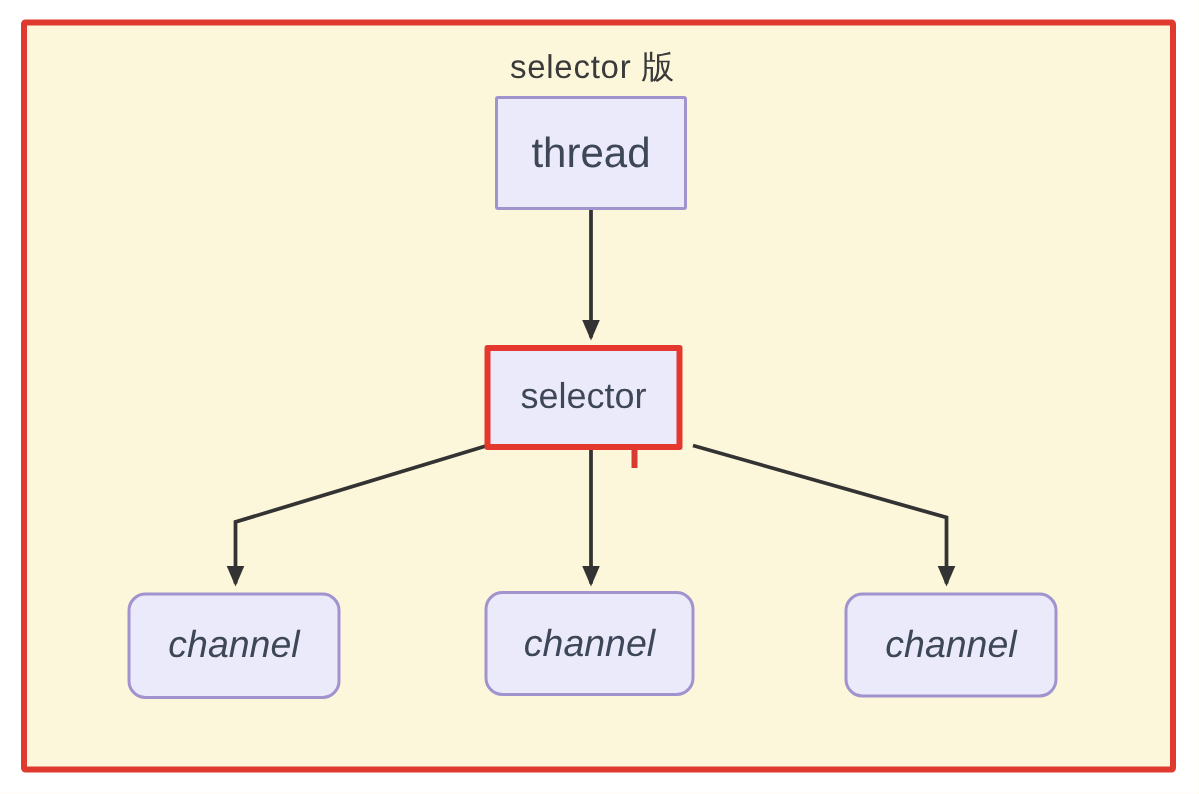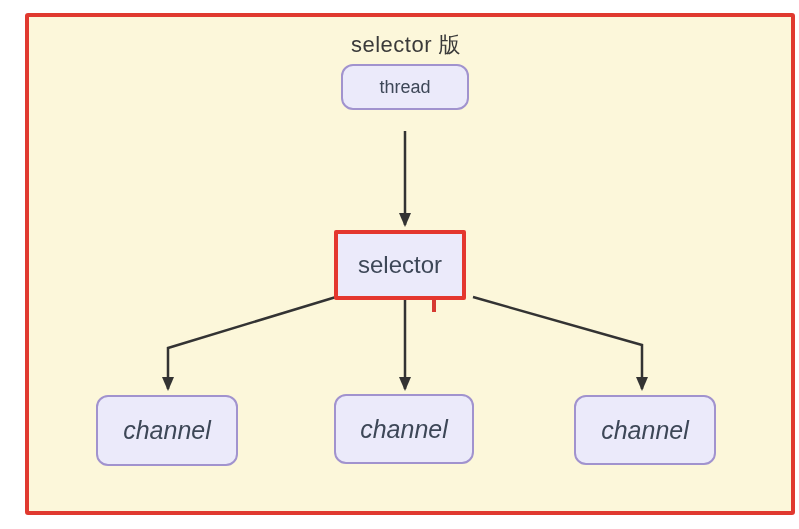--- a/index.html
+++ b/index.html
@@ -13,21 +13,20 @@
   }
   .canvas {
     position: absolute;
     left: 14px;
     top: 13px;
     width: 762px;
     height: 494px;
     background: var(--container-background, #fcf7da);
     border: 4px solid var(--container-border, #e0392f);
     border-radius: 3px;
-    margin-left: 11px;
   }
   .diagram-title {
     position: absolute;
     top: 13px;
     left: 0;
     width: 100%;
     text-align: center;
     transform: translateX(-4px);
     font-size: 22px;
     color: #3a3a3a;
@@ -60,23 +59,23 @@
     position: absolute;
     box-sizing: border-box;
     background: var(--node-background, #ebeafa);
     border: 2px solid var(--node-border, #a193ce);
     display: flex;
     align-items: center;
     justify-content: center;
     color: var(--text, #3d4757);
   }
   .node-thread {
-    left: 312px; top: 47px; width: 128px; height: 46px;
-    border-radius: 12px;
-    font-size: 18px;
+    left: 312px; top: 47px; width: 128px; height: 76px;
+    border-radius: 2px;
+    font-size: 28px;
   }
   .node-selector {
     left: 305px; top: 213px; width: 132px; height: 70px;
     border: 4px solid var(--selector-border, #e4372e);
     border-radius: 2px;
     font-size: 24px;
   }
   .node-channel {
     width: 142px; height: 70px;
     border-radius: 12px;

